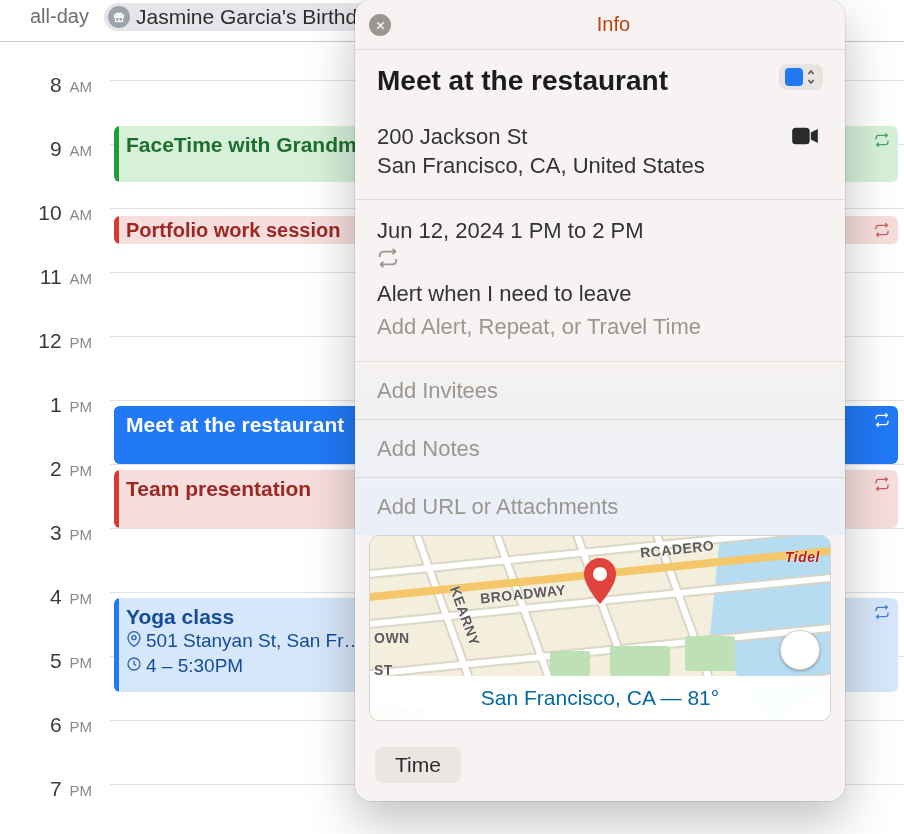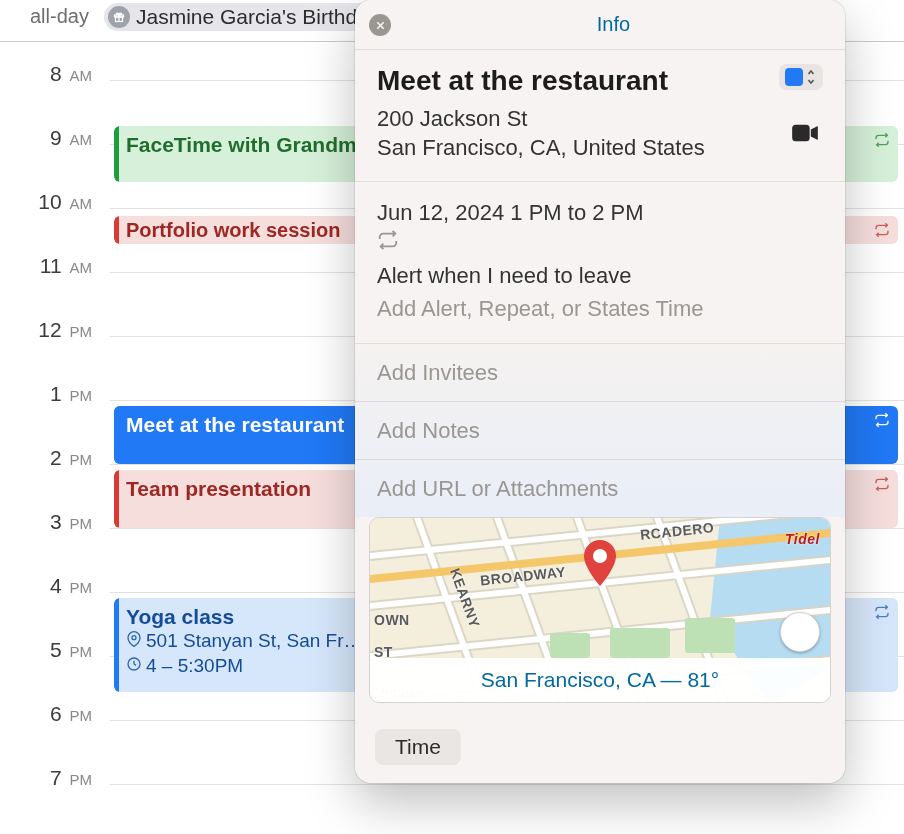--- a/index.html
+++ b/index.html
@@ -9,21 +9,21 @@
 
   
   .allday-row { display: flex; align-items: center; gap: 10px; padding: 0 0 8px 30px; border-bottom: 1px solid #c9c9c9; height: 42px; }
   .allday-label { color: #6e6e6e; font-size: 20px; width: 64px; }
   .allday-pill { display: inline-flex; align-items: center; gap: 6px; background: #e5e5ea; color: #2d2d2d; border-radius: 14px; padding: 2px 12px 2px 4px; font-size: 21px; font-weight: 500; }
   .allday-gift { width: 22px; height: 22px; border-radius: 50%; background: #9da3aa; display:flex;align-items:center;justify-content:center;color:#fff;font-size:14px; }
 
   
   .grid { position: relative; margin-left: 10px; margin-top: 6px; }
   .hour-row { position: relative; height: 64px; }
-  .hour-label { position: absolute; left: 0; top: 14px; width: 82px; text-align: right; color: #3b3b3b; font-size: 21px; font-weight: 500; }
+  .hour-label { position: absolute; left: 0; top: 25px; width: 82px; text-align: right; color: #3b3b3b; font-size: 21px; font-weight: 500; }
   .hour-label .ampm { font-size: 15px; color: #888; font-weight: 400; margin-left: 2px; }
   .hour-line { position: absolute; left: 100px; right: 0; top: 32px; height: 1px; background: #e2e2e2; }
 
   .events-layer { position: absolute; left: 100px; right: 0; top: 0; bottom: 0; }
 
   .event { position: absolute; left: 4px; right: 6px; border-radius: 6px; padding: 6px 8px 6px 12px; overflow: hidden; }
   .event .bar { position:absolute;left:0;top:0;bottom:0;width:5px;border-radius:5px 0 0 5px; }
   .event-title { font-size: 21px; font-weight: 600; line-height: 1.2; }
   .event-sub { font-size: 19px; line-height: 1.3; display:flex; align-items:center; gap:4px; }
 
@@ -34,21 +34,21 @@
   .ev-blue-solid { background:#2179f6; color:#ffffff; }
   .ev-blue-solid .bar { background:#2179f6; }
   .ev-red-light2 { background:#f6dedd; color:#9c2723; }
   .ev-red-light2 .bar { background:#d83a34; }
   .ev-blue-light { background:#d7e7fb; color:#144c99; }
   .ev-blue-light .bar { background:#2179f6; }
 
   
   .popover { position: absolute; left: 355px; top: 0; width: 490px; background: #f6f3f2; border-radius: 16px; box-shadow: 0 20px 50px rgba(0,0,0,0.25), 0 0 0 1px rgba(0,0,0,0.08); overflow: hidden; }
   .pop-header { position: relative; height: 50px; border-bottom: 1px solid #e0ddda; display:flex;align-items:center;justify-content:center; }
-  .pop-header-title { font-size: 20px; color:#0369a1; font-weight: 500; margin-left: 27px; }
+  .pop-header-title { font-size: 20px; color:#c2410c; font-weight: 500; margin-left: 27px; }
   .pop-close { position:absolute; left:14px; top:14px; width:22px; height:22px; border-radius:50%; background:#9a9691; color:#f6f3f2; display:flex;align-items:center;justify-content:center; font-size:14px; cursor:pointer; }
 
   .pop-section { padding: 14px 22px 18px 22px; }
   .pop-title-row { display:flex; align-items:flex-start; justify-content:space-between; gap:10px; }
   .pop-title { font-size: 28px; font-weight: 700; color:#1c1c1c; line-height:1.2; }
   .cal-pick { display:flex; align-items:center; gap:2px; background:#e7e4e1; border-radius:8px; padding:4px 6px; cursor:pointer; }
   .cal-swatch { width:18px; height:18px; border-radius:4px; background:#2179f6; }
   .chev-stack { display:flex; flex-direction:column; line-height:0.5; font-size:10px; color:#555; }
 
   .pop-addr { font-size: 22px; color:#333; margin-top: 10px; line-height:1.35; }
@@ -240,21 +240,21 @@
         <div class="cal-pick">
           <span class="cal-swatch"></span>
           <span class="chev-stack">
             <svg width="12" height="18" viewBox="0 0 24 36" fill="none" stroke="#555" stroke-width="3">
                 <polyline points="7 12 12 6 17 12"></polyline>
                 <polyline points="7 24 12 30 17 24"></polyline>
               </svg>
           </span>
         </div>
       </div>
-      <div style="display:flex;align-items:center;justify-content:space-between;margin-top:6px;">
+      <div style="display:flex;align-items:flex-start;justify-content:space-between;margin-top:24px;">
         <div class="pop-addr" style="margin-top:0;">
           <div>200 Jackson St</div>
           <div>San Francisco, CA, United States</div>
         </div>
         <div class="vid-btn">
           <svg width="28" height="20" viewBox="0 0 24 16" fill="#2a2a2a">
               <rect x="1" y="1" width="15" height="14" rx="3"></rect>
               <path d="M17 5l6-3v12l-6-3z"></path>
             </svg>
         </div>
@@ -272,21 +272,21 @@
               <path d="M17 2l3 3-3 3"></path>
               <path d="M3 11V9a4 4 0 0 1 4-4h13"></path>
               <path d="M7 22l-3-3 3-3"></path>
               <path d="M21 13v2a4 4 0 0 1-4 4H4"></path>
             </svg></span>
       </div>
       <div class="pop-line">
           <span>Alert when I need to leave</span>
         </div>
       <div class="pop-line pop-muted">
-          <span>Add Alert, Repeat, or States Time</span>
+          <span>Add Alert, Repeat, or Travel Time</span>
         </div>
     </div>
 
     <div class="pop-divider"></div>
 
     <div class="sec-grad">
       <div class="pop-line">
           <span>Add Invitees</span>
         </div>
       <div class="pop-divider"></div>

